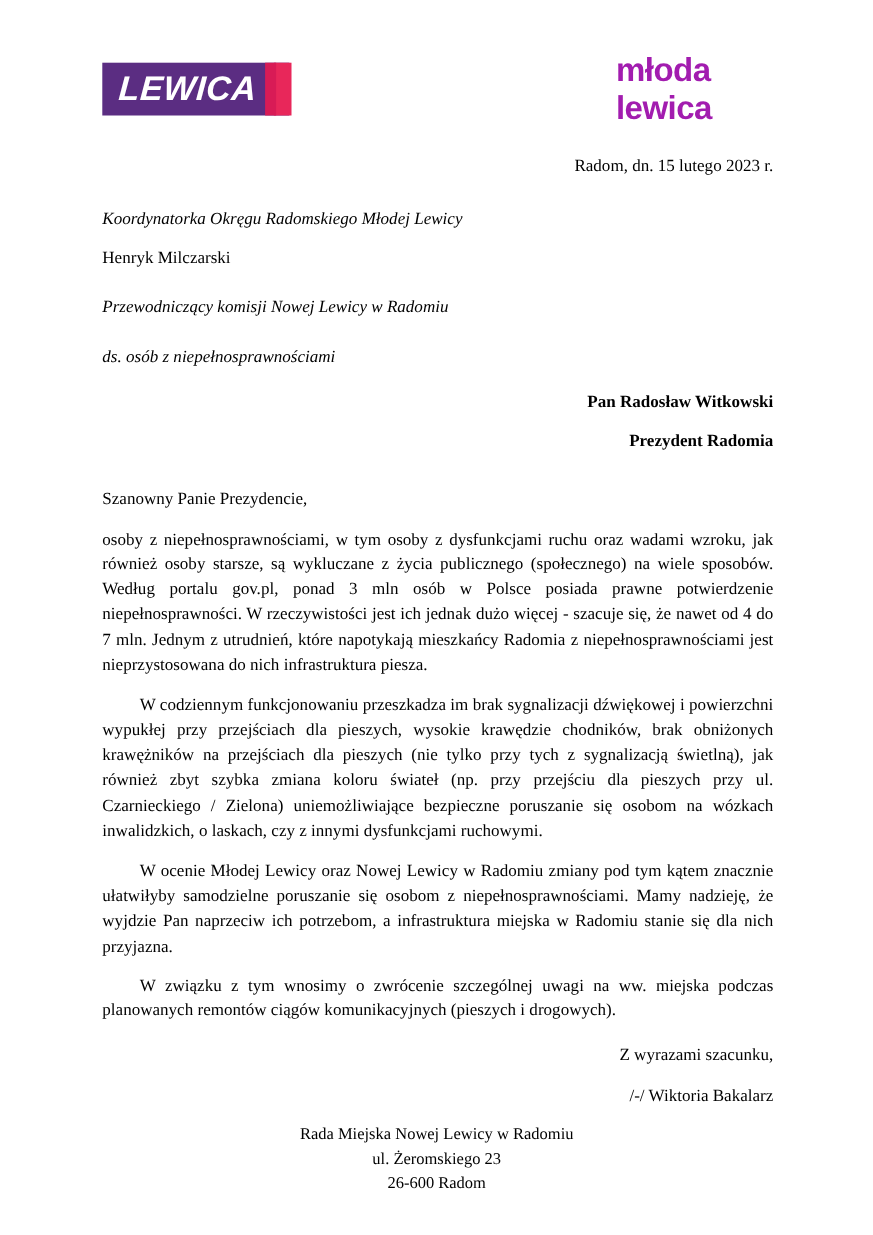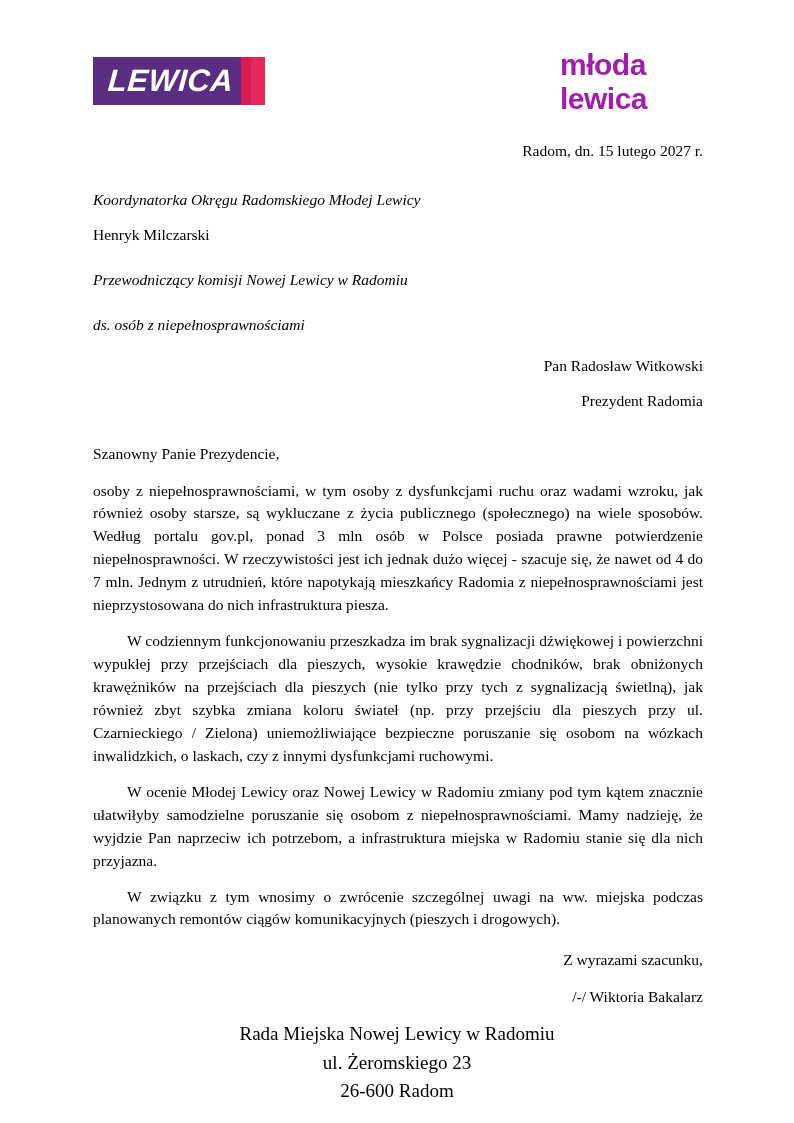--- a/index.html
+++ b/index.html
@@ -106,20 +106,21 @@
   .sender-block p {
     margin: 0 0 12px 0;
   }
   .sender-block .italic {
     font-style: italic;
     margin-top: 22px;
   }
   .recipient-block {
     margin-top: 18px;
     margin-bottom: 30px;
+    font-weight: bold;
   }
   .recipient-block p {
     margin: 0 0 12px 0;
     text-align: right;
   }
   .salutation {
     margin: 0 0 14px 0;
     padding-left: 0;
   }
   .para {
@@ -136,21 +137,21 @@
   .closing p {
     text-align: right;
     margin: 0 0 14px 0;
   }
   .footer {
     position: absolute;
     left: 0;
     right: 0;
     top: 1020px;
     text-align: center;
-    font-size: 19px;
+    font-size: 15px;
     line-height: 1.5;
   }
   .footer p { margin: 0; }
 </style>
 </head>
 <body>
 
 <div class="page">
 
   <div class="logo-row">
@@ -160,21 +161,21 @@
       <div class="lw-text">LEWICA</div>
     </div>
     <div class="mloda-logo">
       <div class="ml-line1">młoda</div>
       <div class="ml-line2">lewica</div>
     </div>
   </div>
 
   <div class="content">
 
-    <p class="date-line">Radom, dn. 15 lutego 2027 r.</p>
+    <p class="date-line">Radom, dn. 15 lutego 2023 r.</p>
 
     <div class="sender-block">
       <p class="italic">Koordynatorka Okręgu Radomskiego Młodej Lewicy</p>
       <p>Henryk Milczarski</p>
       <p class="italic">Przewodniczący komisji Nowej Lewicy w Radomiu</p>
       <p class="italic">ds. osób z niepełnosprawnościami</p>
     </div>
 
     <div class="recipient-block">
       <p>Pan Radosław Witkowski</p>

